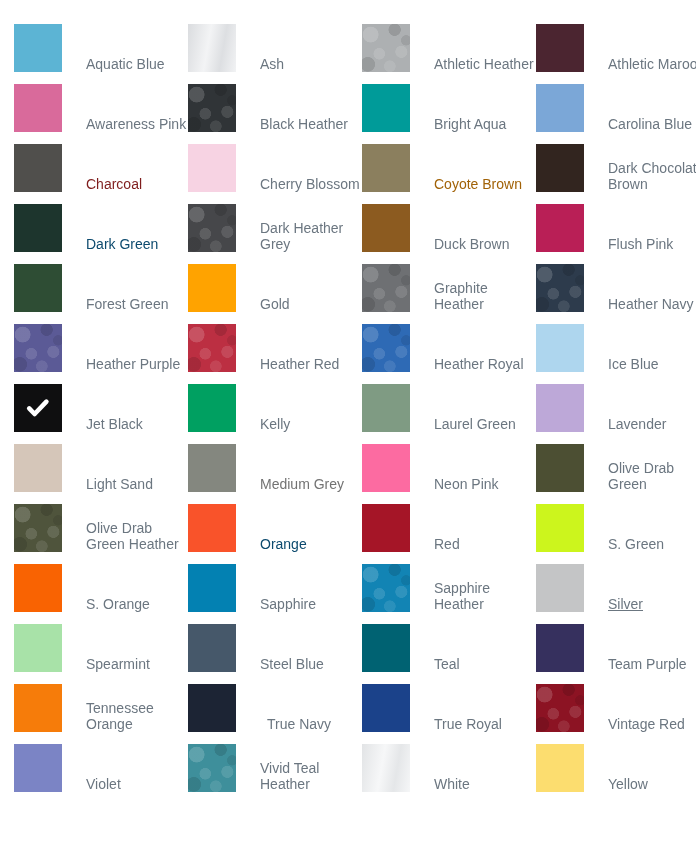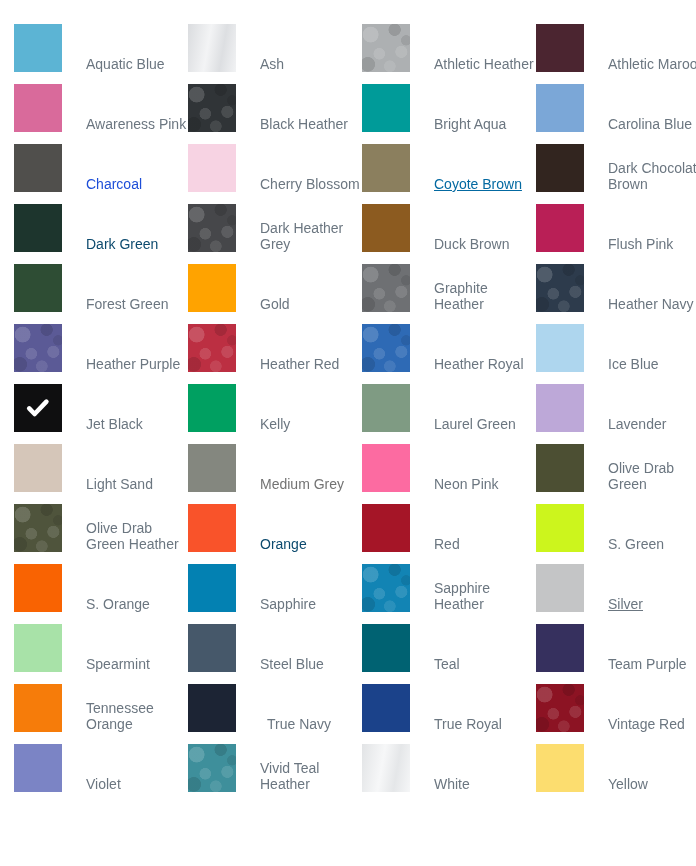--- a/index.html
+++ b/index.html
@@ -140,33 +140,33 @@
     <div class="swatch-option">
     <span class="swatch-chip" style="background: rgb(123, 167, 215);">
       
     </span>
     <span class="swatch-label" style="color: rgb(107, 118, 128);">Carolina Blue</span>
   </div>
     <div class="swatch-option">
     <span class="swatch-chip" style="background: rgb(80, 79, 76);">
       
     </span>
-    <span class="swatch-label" style="color: #1d4ed8;">Charcoal</span>
+    <span class="swatch-label" style="color: #7f1d1d;">Charcoal</span>
   </div>
     <div class="swatch-option">
     <span class="swatch-chip" style="background: rgb(247, 211, 227);">
       
     </span>
     <span class="swatch-label" style="color: rgb(107, 118, 128);">Cherry Blossom</span>
   </div>
     <div class="swatch-option">
     <span class="swatch-chip" style="background: rgb(139, 127, 94);">
       
     </span>
-    <span class="swatch-label" style="color: #0369a1; text-decoration: underline;">Coyote Brown</span>
+    <span class="swatch-label" style="color: #a16207;">Coyote Brown</span>
   </div>
     <div class="swatch-option">
     <span class="swatch-chip" style="background: rgb(50, 37, 31);">
       
     </span>
     <span class="swatch-label" style="color: rgb(107, 118, 128);">Dark Chocolate Brown</span>
   </div>
     <div class="swatch-option">
     <span class="swatch-chip" style="background: rgb(29, 53, 45);">
       

